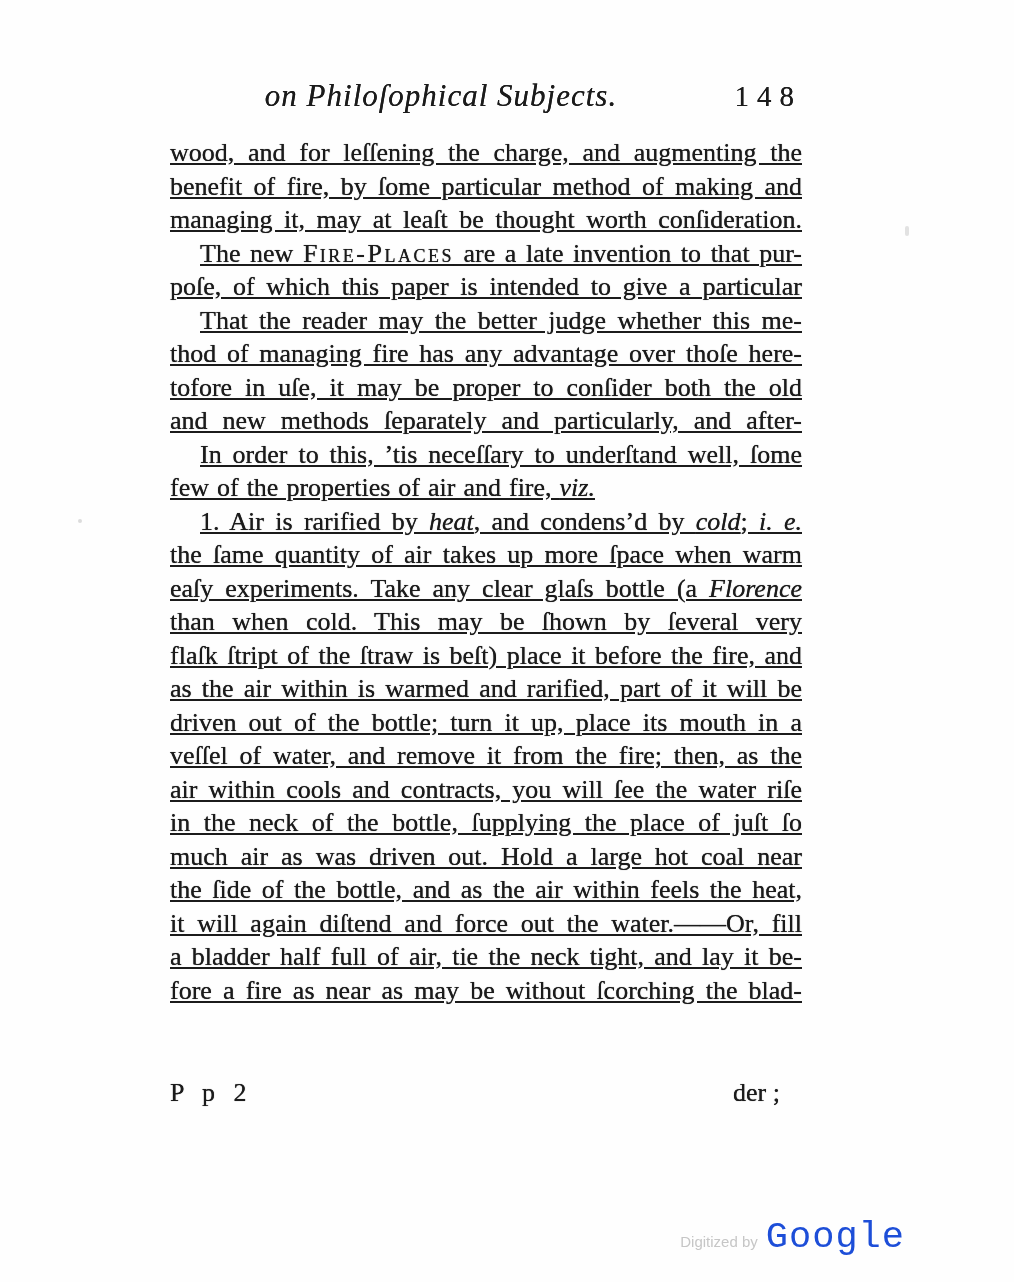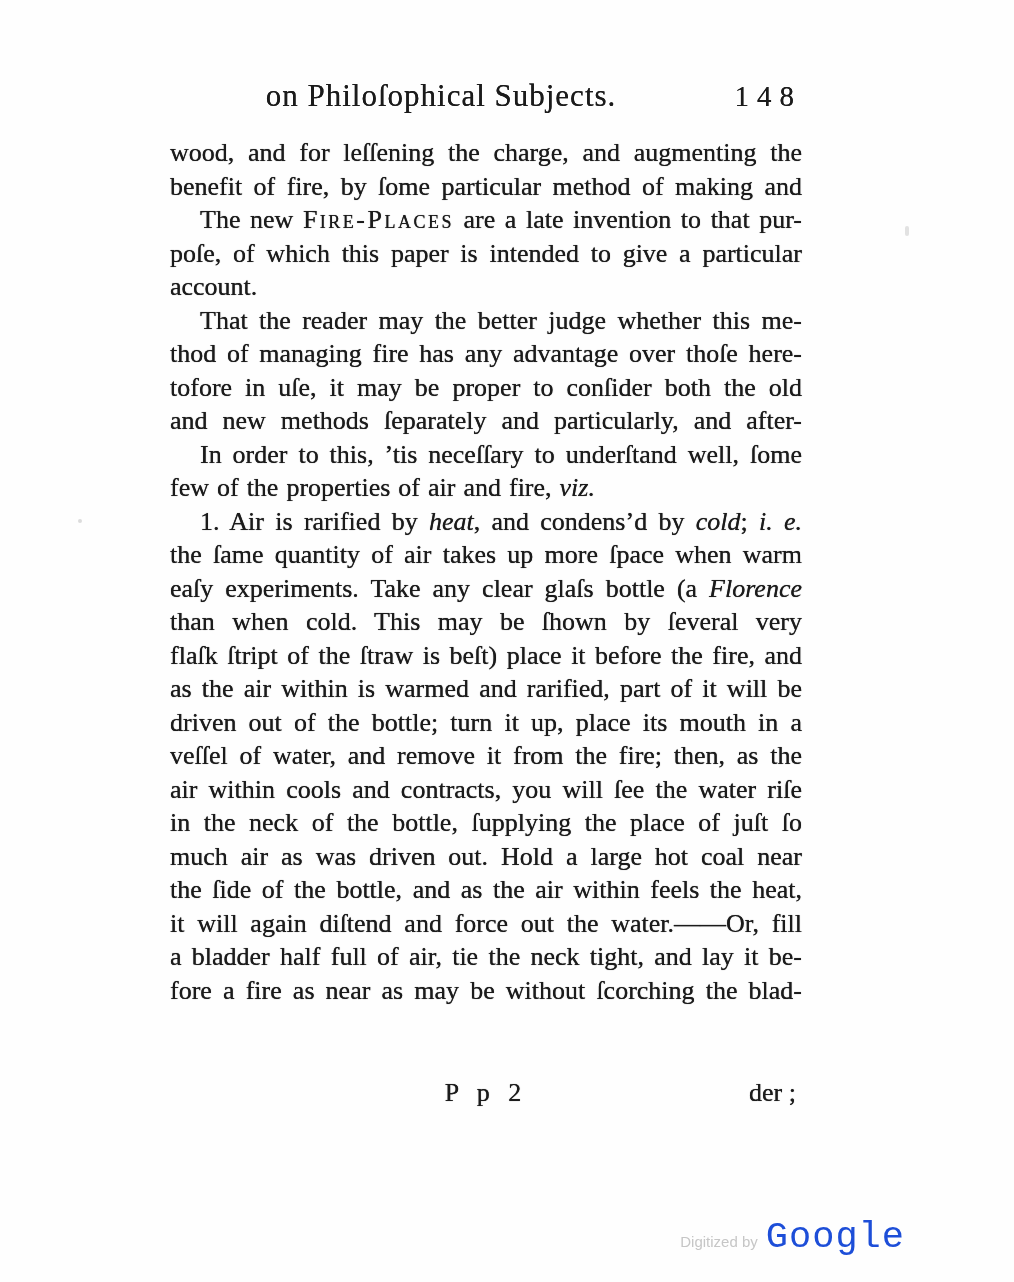--- a/index.html
+++ b/index.html
@@ -22,20 +22,21 @@
     left: 170px;
     top: 78px;
     width: 632px;
     height: 44px;
   }
   .running-head {
     position: absolute;
     left: 0;
     right: 90px;
     text-align: center;
+    font-style: italic;
     font-size: 31px;
     letter-spacing: 1px;
     text-shadow: 0 0 0.6px #1b1b1b;
     white-space: nowrap;
   }
   .page-number {
     position: absolute;
     right: 0;
     top: 2px;
     font-size: 29px;
@@ -50,20 +51,21 @@
     width: 632px;
   }
   .ln {
     font-size: 26px;
     line-height: 33.5px;
     height: 33.5px;
     word-spacing: 1.5px;
     text-shadow: 0 0 0.7px #1b1b1b;
     white-space: normal;
     overflow: visible;
+    text-decoration: underline;
   }
   .ln.j {
     text-align: justify;
     text-align-last: justify;
   }
   .ln.ind {
     text-indent: 30px;
   }
   .i { font-style: italic; }
   .sc {
@@ -77,27 +79,27 @@
     top: 1078px;
     width: 632px;
     height: 34px;
     font-size: 26px;
     text-shadow: 0 0 0.7px #1b1b1b;
   }
   .signature {
     position: absolute;
     left: 0;
     width: 100%;
-    text-align: center;
+    text-align: left;
     letter-spacing: 6px;
     font-family: Liberation Serif, serif;
   }
   .catchword {
     position: absolute;
-    right: 6px;
+    right: 22px;
   }
   
   .watermark {
     position: absolute;
     right: 109px;
     top: 1216px;
     display: flex;
     align-items: baseline;
     gap: 8px;
   }
@@ -138,23 +140,23 @@
 <div class="page">
 
   <div class="header">
     <div class="running-head">on Philoſophical Subjects.</div>
     <div class="page-number">148</div>
   </div>
 
   <div class="textblock">
       <div class="ln j"><span>wood, and for leſſening the charge, and augmenting the</span></div>
       <div class="ln j"><span>benefit of fire, by ſome particular method of making and</span></div>
+      <div class="ln j"><span>managing it, may at leaſt be thought worth conſideration.</span></div>
       <div class="ln j ind"><span>The new </span><span class="sc">Fire-Places</span><span> are a late invention to that pur-</span></div>
       <div class="ln j"><span>poſe, of which this paper is intended to give a particular</span></div>
-      <div class="ln"><span>account.</span></div>
       <div class="ln j ind"><span>That the reader may the better judge whether this me-</span></div>
       <div class="ln j"><span>thod of managing fire has any advantage over thoſe here-</span></div>
       <div class="ln j"><span>tofore in uſe, it may be proper to conſider both the old</span></div>
       <div class="ln j"><span>and new methods ſeparately and particularly, and after-</span></div>
       <div class="ln j ind"><span>In order to this, ’tis neceſſary to underſtand well, ſome</span></div>
       <div class="ln"><span>few of the properties of air and fire, </span><span class="i">viz.</span></div>
       <div class="ln j ind"><span>1. Air is rarified by </span><span class="i">heat</span><span>, and condens’d by </span><span class="i">cold</span><span>; </span><span class="i">i. e.</span></div>
       <div class="ln j"><span>the ſame quantity of air takes up more ſpace when warm</span></div>
       <div class="ln j"><span>eaſy experiments.  Take any clear glaſs bottle (a </span><span class="i">Florence</span></div>
       <div class="ln j"><span>than when cold.  This may be ſhown by ſeveral very</span></div>

